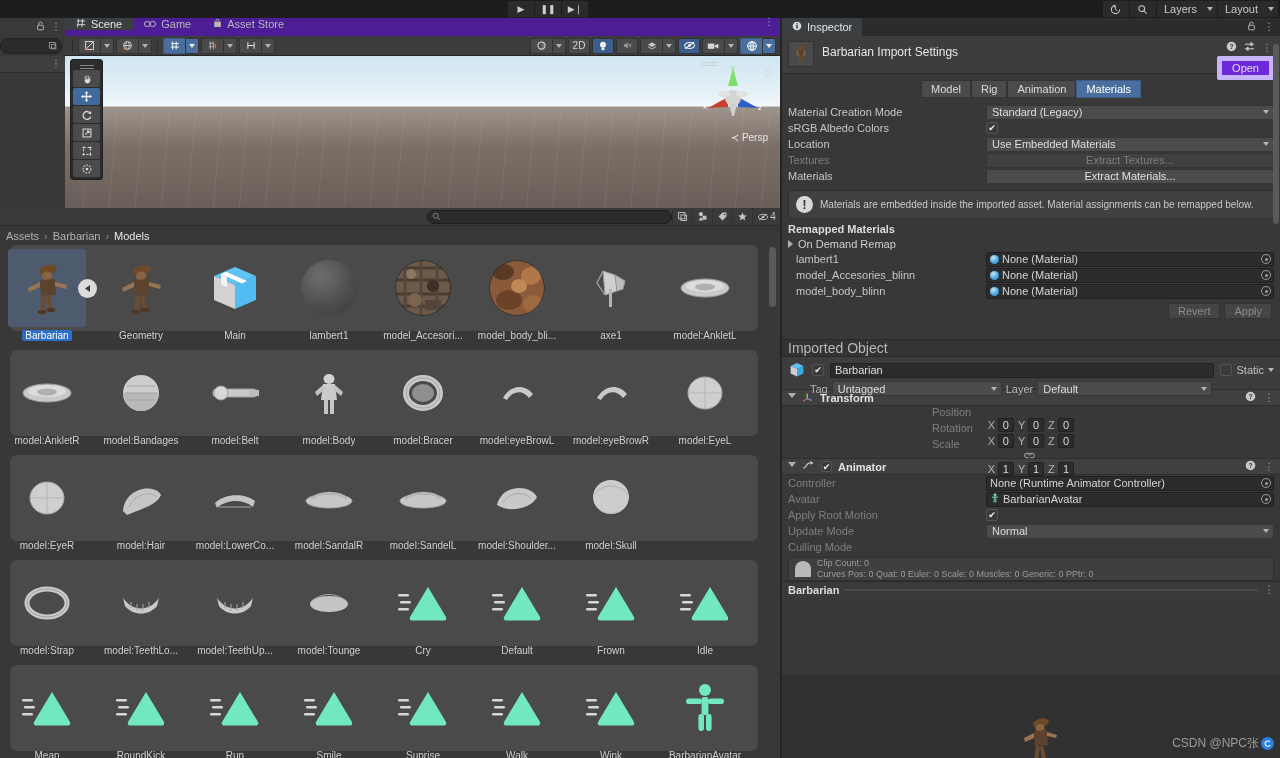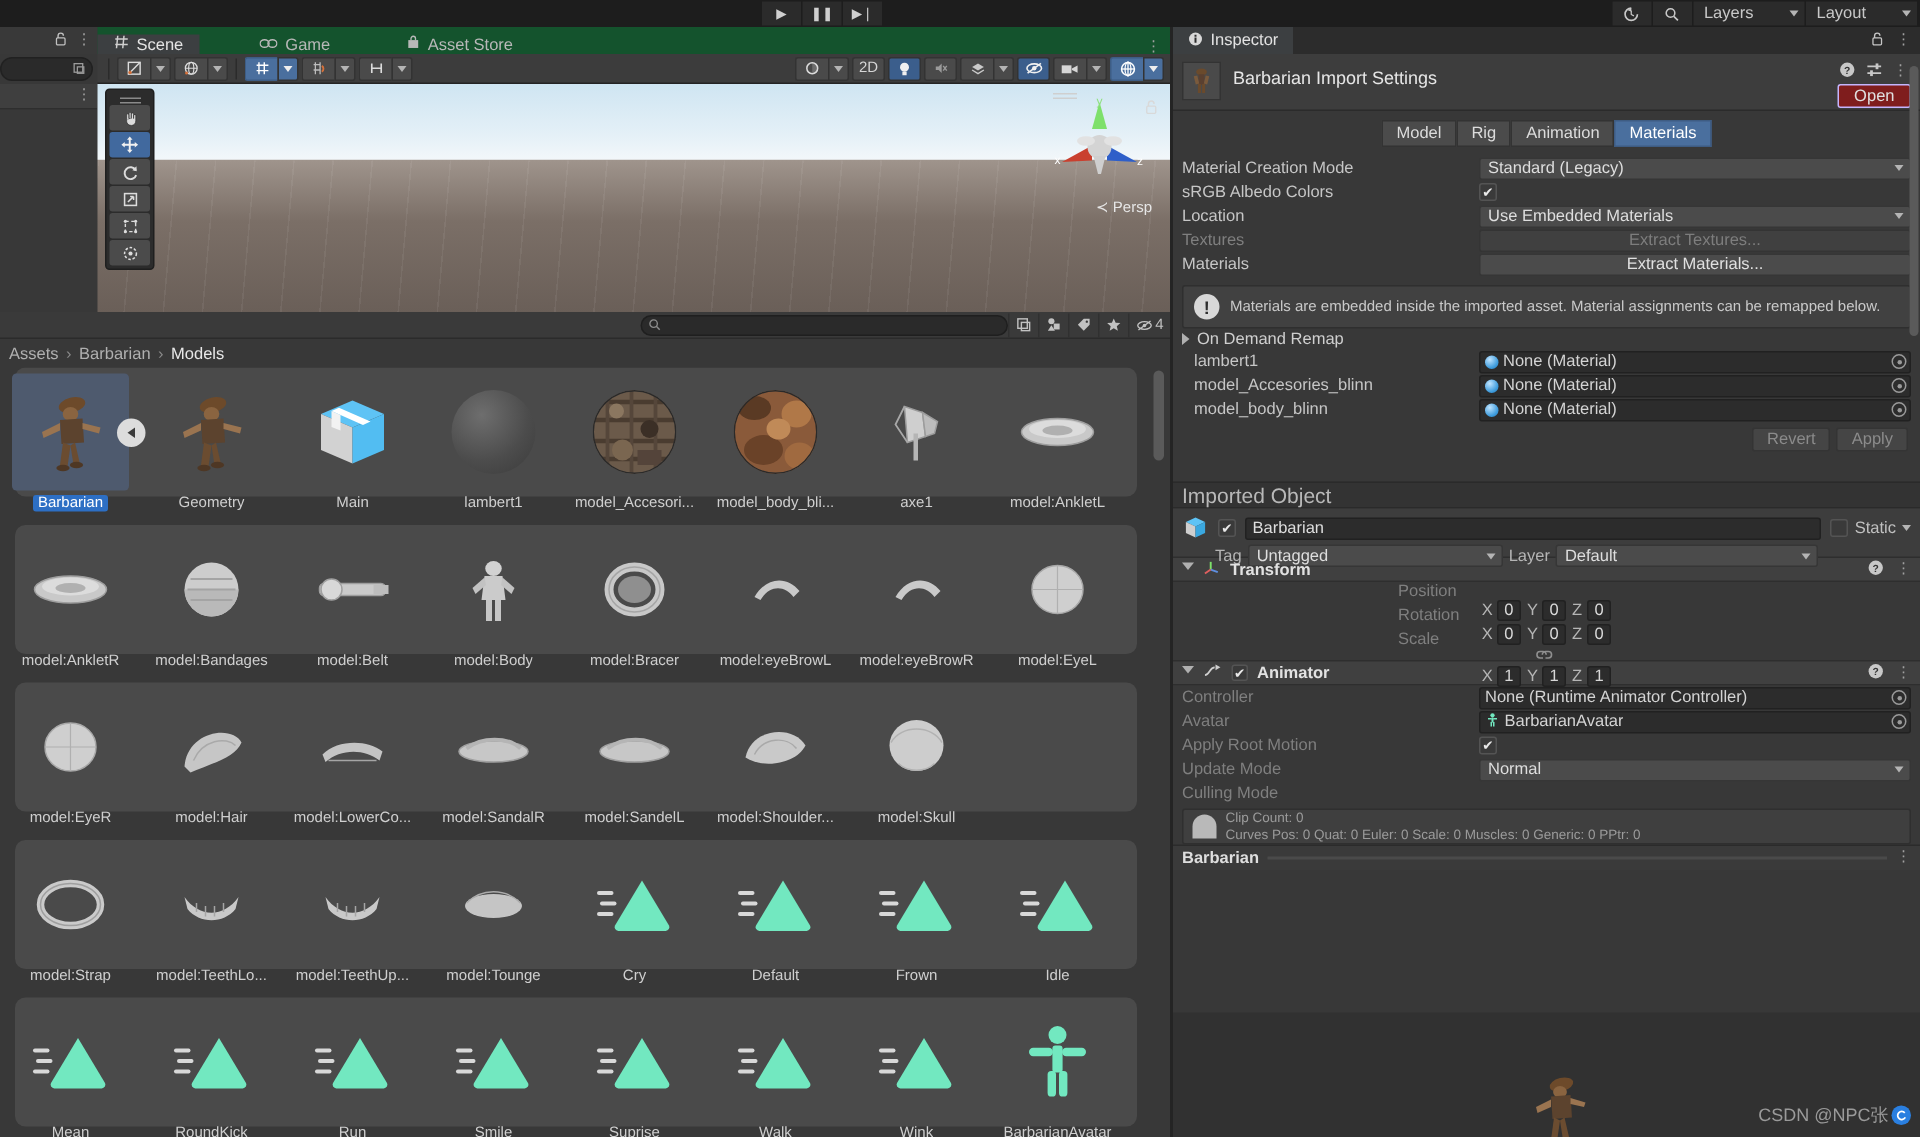--- a/index.html
+++ b/index.html
@@ -15,39 +15,39 @@
   
   .topbar { position:absolute; left:0; top:0; width:1280px; height:18px; background:#1d1d1d;
             display:flex; align-items:center; }
   .play-group { position:absolute; left:508px; top:1px; display:flex; gap:1px; }
   .play-btn { width:26px; height:16px; background:#2b2b2b; display:flex; align-items:center;
               justify-content:center; color:#d0d0d0; font-size:9px; }
   .top-right { position:absolute; right:2px; top:1px; display:flex; gap:1px; align-items:center; }
   .tb-icon { width:26px; height:16px; background:#2b2b2b; display:flex; align-items:center;
              justify-content:center; color:#c8c8c8; font-size:11px; }
   .tb-dd { height:16px; background:#2b2b2b; display:flex; align-items:center; padding:0 4px 0 7px;
-           color:#c8c8c8; font-size:11px; min-width:60px; justify-content:space-between; gap:24px;}
+           color:#c8c8c8; font-size:11px; min-width:60px; justify-content:space-between; gap:10px;}
   .caret { width:0;height:0;border-left:3px solid transparent;border-right:3px solid transparent;
            border-top:4px solid #b4b4b4; }
 
   
   .hier { position:absolute; left:0; top:18px; width:65px; height:190px; background:#383838; }
   .hier-tabbar { height:18px; background:#393939; display:flex; align-items:center;
                  justify-content:flex-end; padding-right:4px; gap:6px; }
   .hier-search { height:16px; margin:2px 3px 0 0; background:#2a2a2a; border:1px solid #212121;
                  border-radius:8px; display:flex; align-items:center; justify-content:flex-end;
                  padding-right:3px; }
   .hier-body { position:absolute; top:38px; left:0; right:0; bottom:0; background:#383838; }
   .hier-row { height:17px; background:#3f3f3f; border-bottom:1px solid #2e2e2e;
               display:flex; justify-content:flex-end; align-items:center; padding-right:4px;}
   .dots { letter-spacing:0; font-size:10px; color:#a0a0a0; line-height:8px; }
 
   
   .scene { position:absolute; left:65px; top:18px; width:715px; height:190px; background:#383838; }
-  .scene-tabs { height:18px; background:#14532d; display:flex; align-items:flex-end;gap:29px; }
+  .scene-tabs { height:18px; background:#4c1d95; display:flex; align-items:flex-start; }
   .tab { display:flex; align-items:center; gap:5px; padding:0 11px; font-size:11px; color:#b8b8b8; }
   .tab.active { background:#3c3f41; color:#e4e4e4; }
   .tab-spacer { flex:1; }
   .tab-menu { display:flex; align-items:center; padding:0 6px; }
   .scene-toolbar { height:20px; background:#3c3c3c; display:flex; align-items:center; gap:2px;
                    padding:0 4px; border-bottom:1px solid #242424; }
   .sep { width:1px; height:14px; background:#2b2b2b; margin:0 3px; }
   .st-btn { height:16px; min-width:22px; background:#4a4a4a; border:1px solid #333;
             border-radius:2px; display:flex; align-items:center; justify-content:center;
             color:#d6d6d6; font-size:10px; padding:0 3px; }
@@ -131,21 +131,21 @@
   .insp-tab { display:flex; align-items:center; gap:5px; padding:0 10px; height:18px;
               background:#3c3f41; color:#e2e2e2; font-size:11px; }
   .insp-tabspacer { flex:1; }
   .insp-head { position:relative; height:38px; background:#3d3d3d; border-bottom:1px solid #2b2b2b;
                display:flex; align-items:flex-start; padding:5px 6px; gap:8px; }
   .asset-icon { width:26px; height:26px; background:#4a4a4a; border:1px solid #333;
                 display:flex; align-items:center; justify-content:center; }
   .asset-title { font-size:12px; color:#e6e6e6; margin-top:4px; }
   .head-icons { position:absolute; right:8px; top:5px; display:flex; gap:7px; align-items:center;
                 color:#c4c4c4; font-size:10px; }
-  .open-btn { position:absolute; right:6px; top:20px; background:#7f1d1d; border:1px solid #c4b5fd;
+  .open-btn { position:absolute; right:6px; top:20px; background:#6d28d9; border:5px solid #c4b5fd;
               border-radius:2px; padding:1px 10px; font-size:11px; color:#e0e0e0;text-align:center; }
   .imp-tabs { display:flex; justify-content:center; gap:0; padding:6px 0 6px 0; background:#383838; }
   .imp-tab { padding:2px 9px; font-size:11px; background:#4b4b4b; border:1px solid #333;
              color:#dcdcdc; }
   .imp-tab.active { background:#4a6f9e; border-color:#3e5c83; color:#fff; }
 
   .row { display:flex; align-items:center; height:16px; padding:0 6px; gap:0; }
   .lbl { width:198px; font-size:11px; color:#c6c6c6; flex:none; }
   .lbl.dim { color:#7f7f7f; }
   .ctrl { flex:1; }
@@ -1146,20 +1146,21 @@
       <div class="ctrl">
           <div class="btnfield">Extract Materials...</div>
         </div>
     </div>
 
     <div class="helpbox">
       <div class="warn-ico">!</div>
       <div class="help-txt">Materials are embedded inside the imported asset. Material assignments can be remapped below.</div>
     </div>
 
+    <div class="sectitle">Remapped Materials</div>
     <div class="foldrow">
       <span class="tri"></span>
       <span>On Demand Remap</span>
     </div>
 
     <div class="row">
       <div class="lbl" style="padding-left:8px">lambert1</div>
       <div class="ctrl">
           <div class="objfield">
         <span class="nm">

